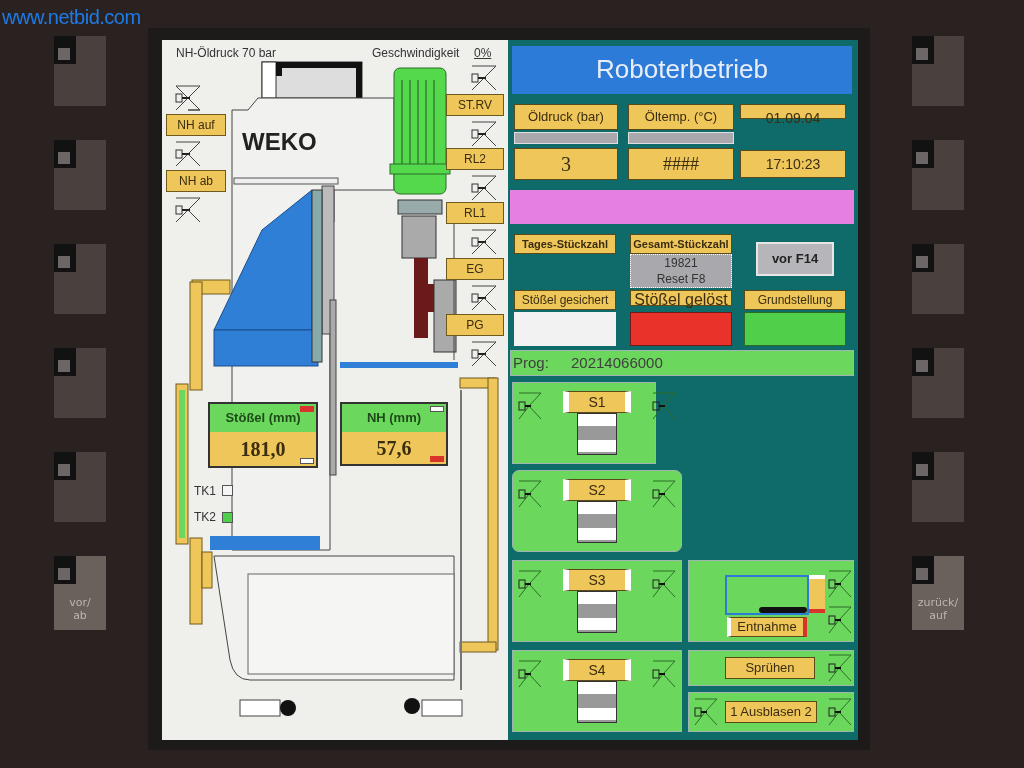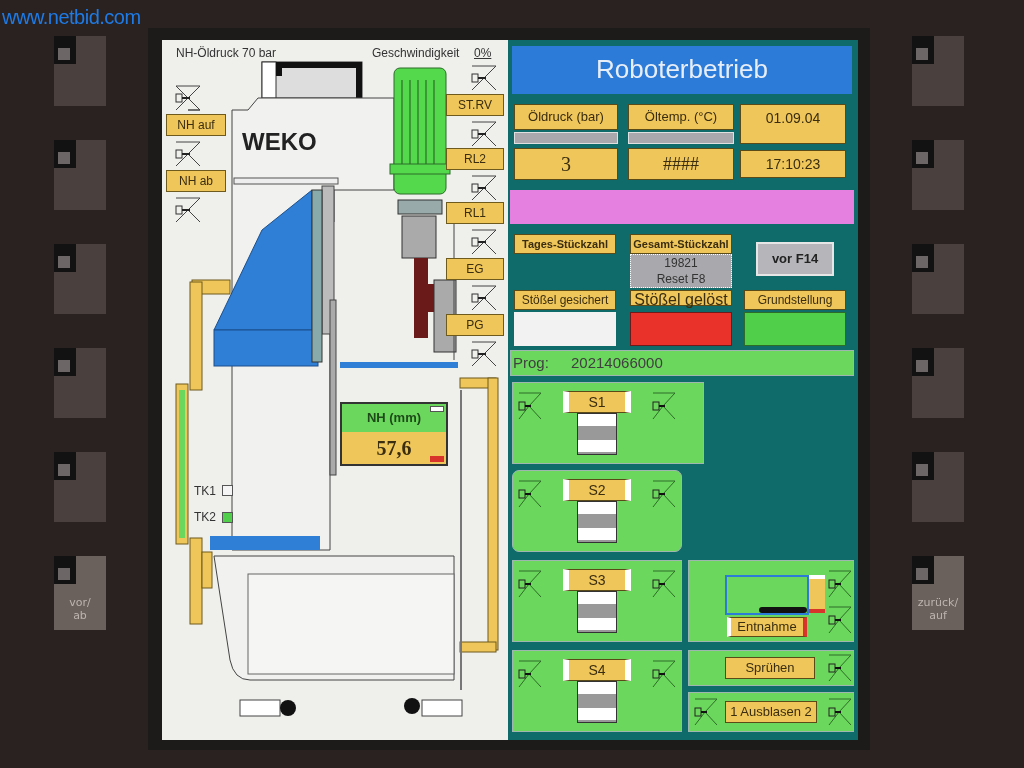--- a/index.html
+++ b/index.html
@@ -188,39 +188,45 @@
         <rect x="2" y="10" width="6" height="8" fill="none" stroke="#333"></rect>
         <line x1="8" y1="14" x2="16" y2="14" stroke="#222" stroke-width="2"></line>
       </svg>
     <div class="ybtn" style="left:284px;top:274px;width:58px;height:22px;">PG</div>
     <svg class="valve" style="left:308px;top:300px;" viewBox="0 0 28 28">
         <path d="M14 2 L26 2 L14 14 L26 26 M14 2 L2 2 M14 14 L2 26" stroke="#444" fill="none"></path>
         <rect x="2" y="10" width="6" height="8" fill="none" stroke="#333"></rect>
         <line x1="8" y1="14" x2="16" y2="14" stroke="#222" stroke-width="2"></line>
       </svg>
 
+    <div style="position:absolute;left:46px;top:362px;width:110px;height:66px;border:2px solid #333;">
+      <div style="height:28px;background:#6cd75d;color:#1e4a1a;font-size:13px;font-weight:bold;text-align:center;line-height:28px;font-family:'Liberation Sans',sans-serif;">Stößel (mm)</div>
+      <div style="height:34px;background:#efc65a;color:#3a2d10;font-size:20px;font-weight:bold;text-align:center;line-height:34px;font-family:'Liberation Serif',serif;">181,0</div>
+      <div style="position:absolute;right:2px;top:2px;width:14px;height:6px;background:#d9342b;"></div>
+      <div style="position:absolute;right:2px;bottom:2px;width:14px;height:6px;background:#fff;border:1px solid #555;"></div>
+    </div>
     <div style="position:absolute;left:178px;top:362px;width:108px;height:64px;border:2px solid #333;">
       <div style="height:28px;background:#6cd75d;color:#1e4a1a;font-size:13px;font-weight:bold;text-align:center;line-height:28px;font-family:'Liberation Sans',sans-serif;">NH (mm)</div>
       <div style="height:32px;background:#efc65a;color:#3a2d10;font-size:20px;font-weight:bold;text-align:center;line-height:32px;font-family:'Liberation Serif',serif;">57,6</div>
       <div style="position:absolute;right:2px;top:2px;width:14px;height:6px;background:#fff;border:1px solid #555;"></div>
       <div style="position:absolute;right:2px;bottom:2px;width:14px;height:6px;background:#d9342b;"></div>
     </div>
 
     <div class="lbl" style="left:32px;top:444px;">TK1</div>
     <div style="position:absolute;left:60px;top:445px;width:11px;height:11px;border:1px solid #555;background:#f5f5f5;"></div>
     <div class="lbl" style="left:32px;top:470px;">TK2</div>
     <div style="position:absolute;left:60px;top:472px;width:11px;height:11px;border:1px solid #555;background:#4fcf4a;"></div>
   </div>
 
   <div class="right-area">
     <div class="title-bar" style="left:4px;top:6px;width:340px;">Roboterbetrieb</div>
 
     <div class="ycell" style="left:6px;top:64px;width:104px;height:26px;line-height:24px;font-size:13px;">Öldruck (bar)</div>
     <div class="ycell" style="left:120px;top:64px;width:106px;height:26px;line-height:24px;font-size:13px;">Öltemp. (°C)</div>
-    <div class="ycell" style="left:232px;top:64px;width:106px;height:40px;line-height:26px;font-size:14px;">01.09.04</div>
+    <div class="ycell" style="left:232px;top:64px;width:106px;height:15px;line-height:26px;font-size:14px;">01.09.04</div>
     <div class="gray" style="left:6px;top:92px;width:104px;height:12px;"></div>
     <div class="gray" style="left:120px;top:92px;width:106px;height:12px;"></div>
     <div class="ycell" style="left:6px;top:108px;width:104px;height:32px;line-height:30px;font-size:20px;font-family:'Liberation Serif',serif;">3</div>
     <div class="ycell" style="left:120px;top:108px;width:106px;height:32px;line-height:30px;font-size:18px;font-family:'Liberation Serif',serif;">####</div>
     <div class="ycell" style="left:232px;top:110px;width:106px;height:28px;line-height:26px;font-size:14px;">17:10:23</div>
 
     <div style="position:absolute;left:2px;top:150px;width:344px;height:34px;background:#e680e0;"></div>
 
     <div class="ycell" style="left:6px;top:194px;width:102px;height:20px;line-height:18px;font-size:11px;font-weight:bold;">Tages-Stückzahl</div>
     <div class="ycell" style="left:122px;top:194px;width:102px;height:20px;line-height:18px;font-size:11px;font-weight:bold;">Gesamt-Stückzahl</div>
@@ -235,21 +241,21 @@
     <div class="ycell" style="left:122px;top:250px;width:102px;height:16px;line-height:18px;font-size:16px;">Stößel gelöst</div>
     <div style="position:absolute;left:122px;top:272px;width:102px;height:34px;background:#e8322a;border:1px solid #6e1a1a;"></div>
     <div class="ycell" style="left:236px;top:250px;width:102px;height:20px;line-height:18px;font-size:12px;">Grundstellung</div>
     <div style="position:absolute;left:236px;top:272px;width:102px;height:34px;background:#4fcf4a;border:1px solid #2c6c28;"></div>
 
     <div style="position:absolute;left:2px;top:310px;width:344px;height:26px;background:#6cd75d;border:1px solid #9fb6b0;font-family:'Liberation Sans',sans-serif;font-size:15px;color:#404040;line-height:24px;">
       <span style="position:absolute;left:2px;">Prog:</span>
       <span style="position:absolute;left:60px;">20214066000</span>
     </div>
 
-    <div class="panel" style="left:4px;top:342px;width:192px;height:82px;">
+    <div class="panel" style="left:4px;top:342px;width:144px;height:82px;">
       <svg style="position:absolute;left:4px;top:8px;" width="26" height="30">
           <path d="M12 2 L24 2 L12 15 L24 28 M12 2 L2 2 M12 15 L2 28" stroke="#2c6c28" fill="none"></path>
           <rect x="2" y="11" width="6" height="8" fill="none" stroke="#222"></rect>
           <line x1="8" y1="15" x2="14" y2="15" stroke="#111" stroke-width="2"></line>
         </svg>
       <div class="ycell" style="left:50px;top:8px;width:68px;height:22px;line-height:20px;font-size:14px;border-left:6px solid #fff;border-right:6px solid #fff;">S1</div>
       <div style="position:absolute;left:64px;top:30px;width:40px;height:42px;background:repeating-linear-gradient(#fff 0 12px,#999 12px 26px);border:1px solid #333;"></div>
       <svg style="position:absolute;left:138px;top:8px;" width="26" height="30">
           <path d="M12 2 L24 2 L12 15 L24 28 M12 2 L2 2 M12 15 L2 28" stroke="#2c6c28" fill="none"></path>
           <rect x="2" y="11" width="6" height="8" fill="none" stroke="#222"></rect>

